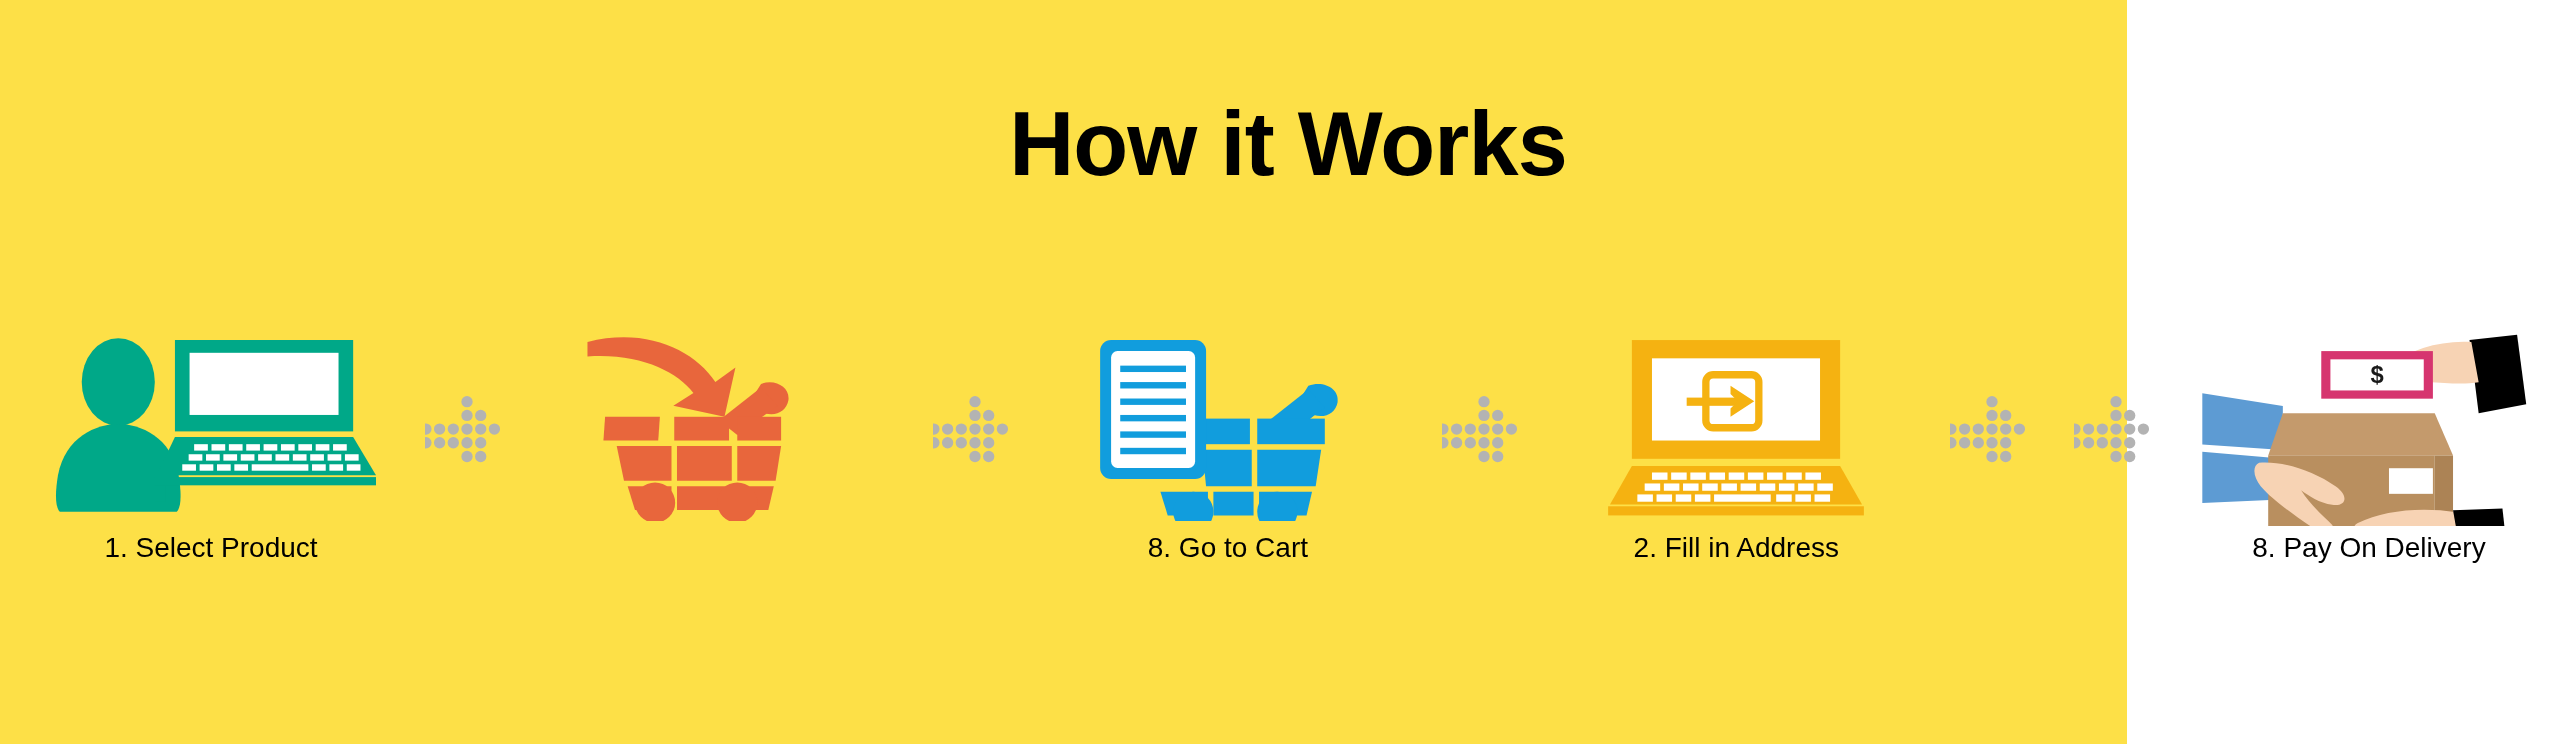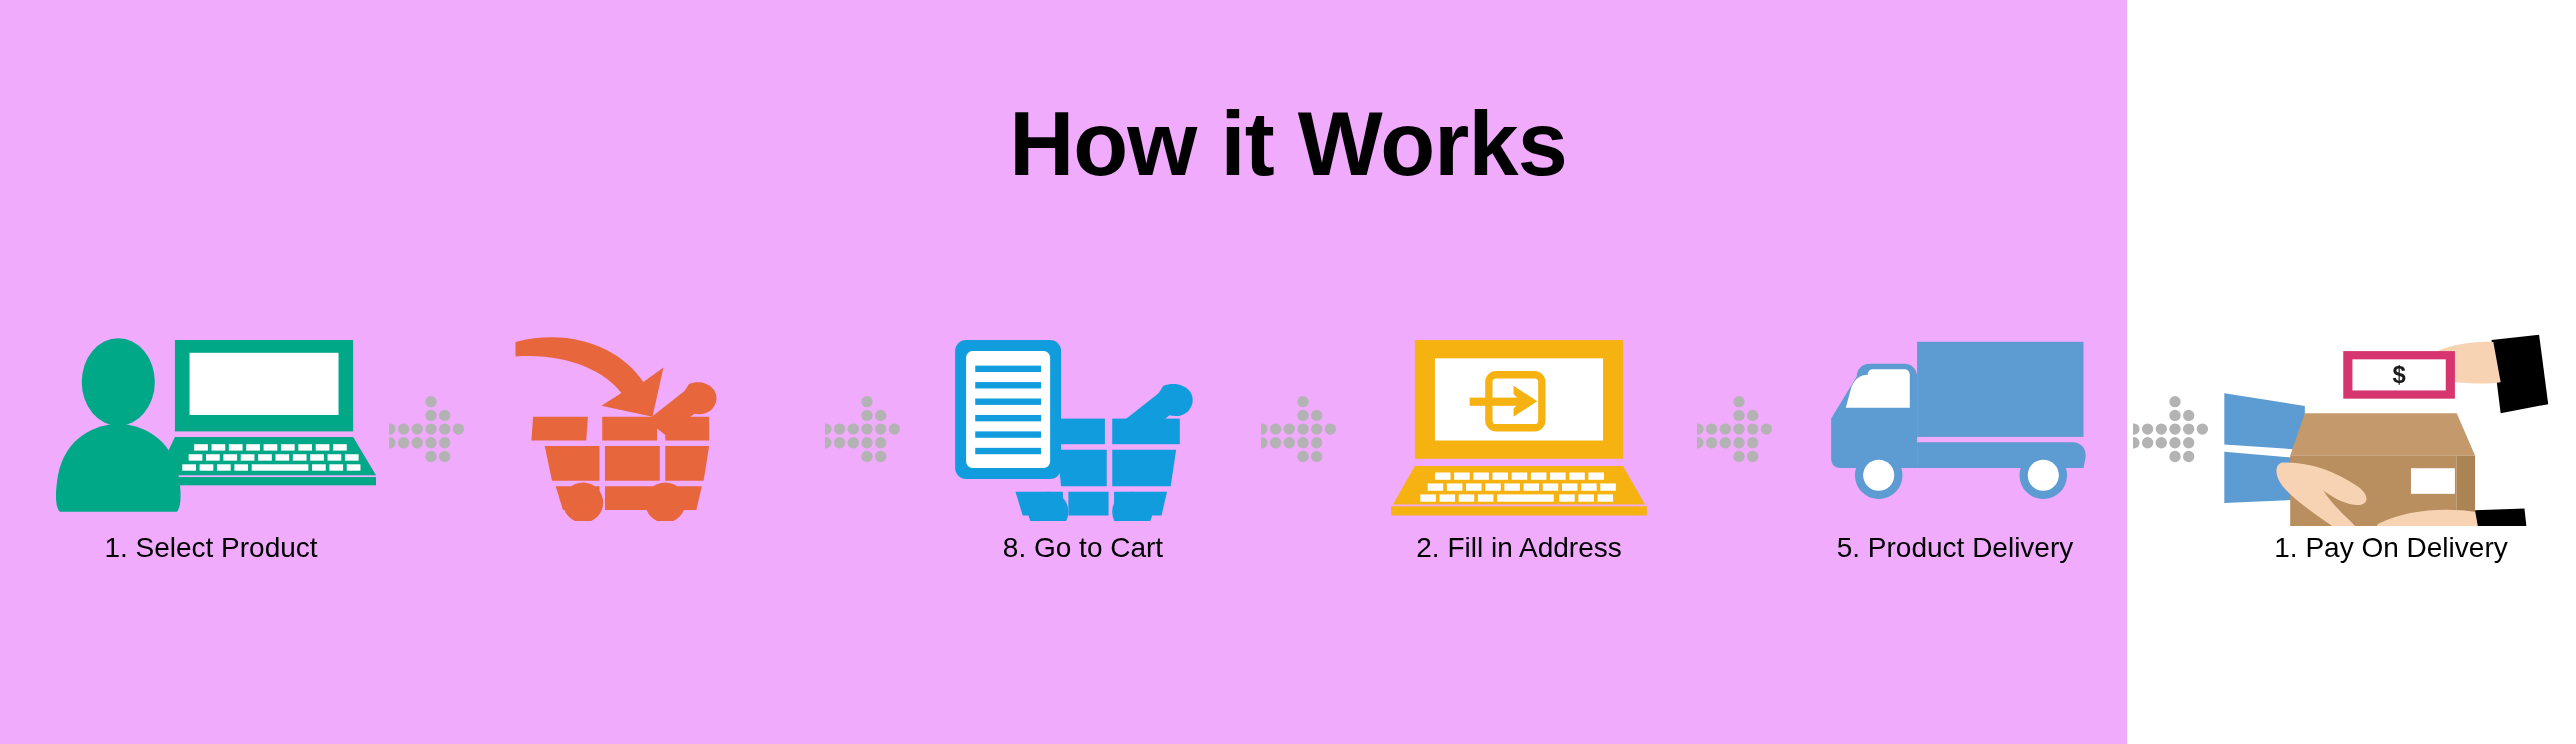--- a/index.html
+++ b/index.html
@@ -8,21 +8,21 @@
     width: 2576px;
     height: 745px;
     background: #ffffff;
     font-family: "Liberation Sans", sans-serif;
     overflow: hidden;
   }
   #page {
     position: relative;
     width: 2127px;
     height: 745px;
-    background: #f0abfc;
+    background: #fde047;
   }
 
   
   .page-title {
     position: absolute;
     top: 99px;
     left: 0;
     width: 2576px;
     text-align: center;
     font-size: 90px;
@@ -350,42 +350,20 @@
             <circle cx="16" cy="52" r="6.2"></circle>
             <circle cx="31" cy="52" r="6.2"></circle>
           <circle cx="46" cy="52" r="6.2"></circle>
             <circle cx="61" cy="52" r="6.2"></circle>
           <circle cx="46" cy="67" r="6.2"></circle>
             <circle cx="61" cy="67" r="6.2"></circle>
         </g>
       </svg>
     </div>
 
-    <div class="step">
-      <div class="art">
-        <svg width="293" height="192" viewBox="0 0 320 210">
-          <g fill="#5d9bd3">
-
-            <rect x="118" y="14" width="182" height="104"></rect>
-
-            <path d="M118 124 L288 124 C298 124 304 132 302 142 L300 152 L118 152 Z"></path>
-
-            <path d="M52 52 C52 44 58 38 66 38 L104 38 C112 38 118 44 118 52 L118 152 L34 152 C28 152 24 148 24 142 L24 98 Z"></path>
-
-            <path d="M64 50 C64 46 67 44 70 44 L104 44 C108 44 110 47 110 50 L110 86 L40 86 L46 64 C50 54 56 50 64 50 Z" fill="#ffffff"></path>
-
-            <circle cx="76" cy="160" r="26" fill="#5d9bd3"></circle>
-            <circle cx="76" cy="160" r="17" fill="#ffffff"></circle>
-            <circle cx="256" cy="160" r="26" fill="#5d9bd3"></circle>
-            <circle cx="256" cy="160" r="17" fill="#ffffff"></circle>
-          </g>
-        </svg>
-      </div>
-      <div class="step-label">5. Product Delivery</div>
-    </div>
 
     <div class="sep">
       <svg width="84" height="70" viewBox="0 0 92 76">
         <g fill="#b3b3b3">
           <circle cx="46" cy="7" r="6.2"></circle>
           <circle cx="46" cy="22" r="6.2"></circle>
             <circle cx="61" cy="22" r="6.2"></circle>
           <circle cx="1" cy="37" r="6.2"></circle>
             <circle cx="16" cy="37" r="6.2"></circle>
             <circle cx="31" cy="37" r="6.2"></circle>
@@ -428,18 +406,18 @@
 
           <rect x="212" y="152" width="48" height="28" fill="#ffffff"></rect>
 
           <path d="M70 146 C96 144 128 154 154 172 C168 182 166 194 150 192 C136 190 124 182 116 176 C126 192 140 204 150 214 C154 222 146 228 136 222 C112 206 86 188 72 172 C64 162 62 150 70 146 Z" fill="#f7d3b4"></path>
 
           <path d="M178 212 C206 198 246 194 286 200 L292 226 C252 222 212 226 184 226 C172 226 170 216 178 212 Z" fill="#f7d3b4"></path>
 
           <path d="M282 198 L336 196 L340 232 L288 232 Z" fill="#000000"></path>
         </svg>
       </div>
-      <div class="step-label">1. Pay On Delivery</div>
+      <div class="step-label">8. Pay On Delivery</div>
     </div>
 
   </div>
 </div>
 
 
 </body></html>

